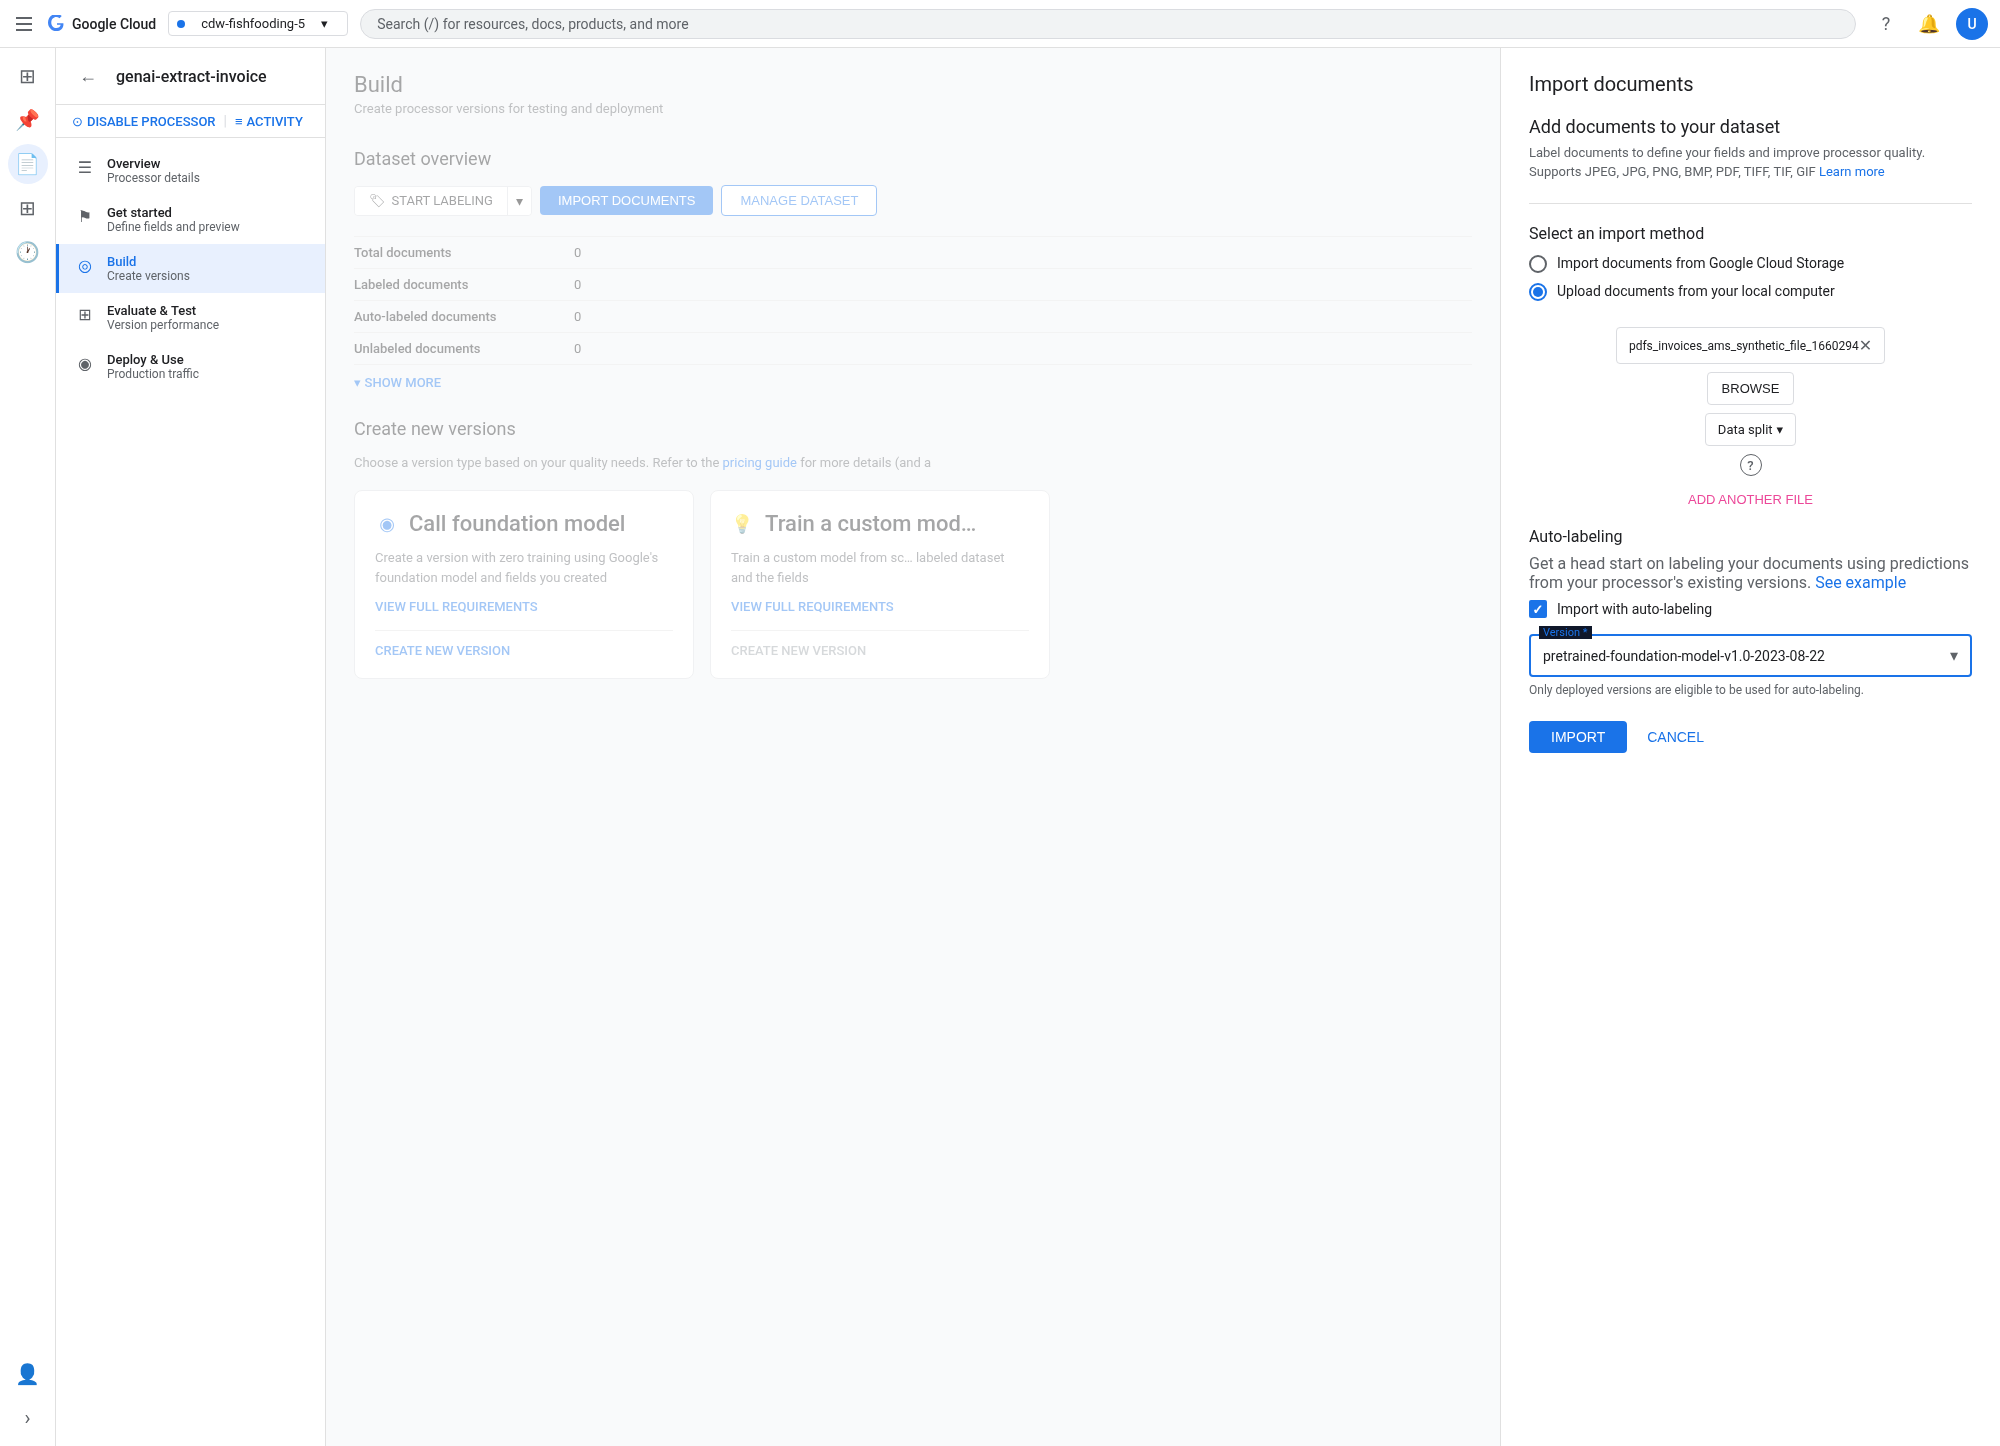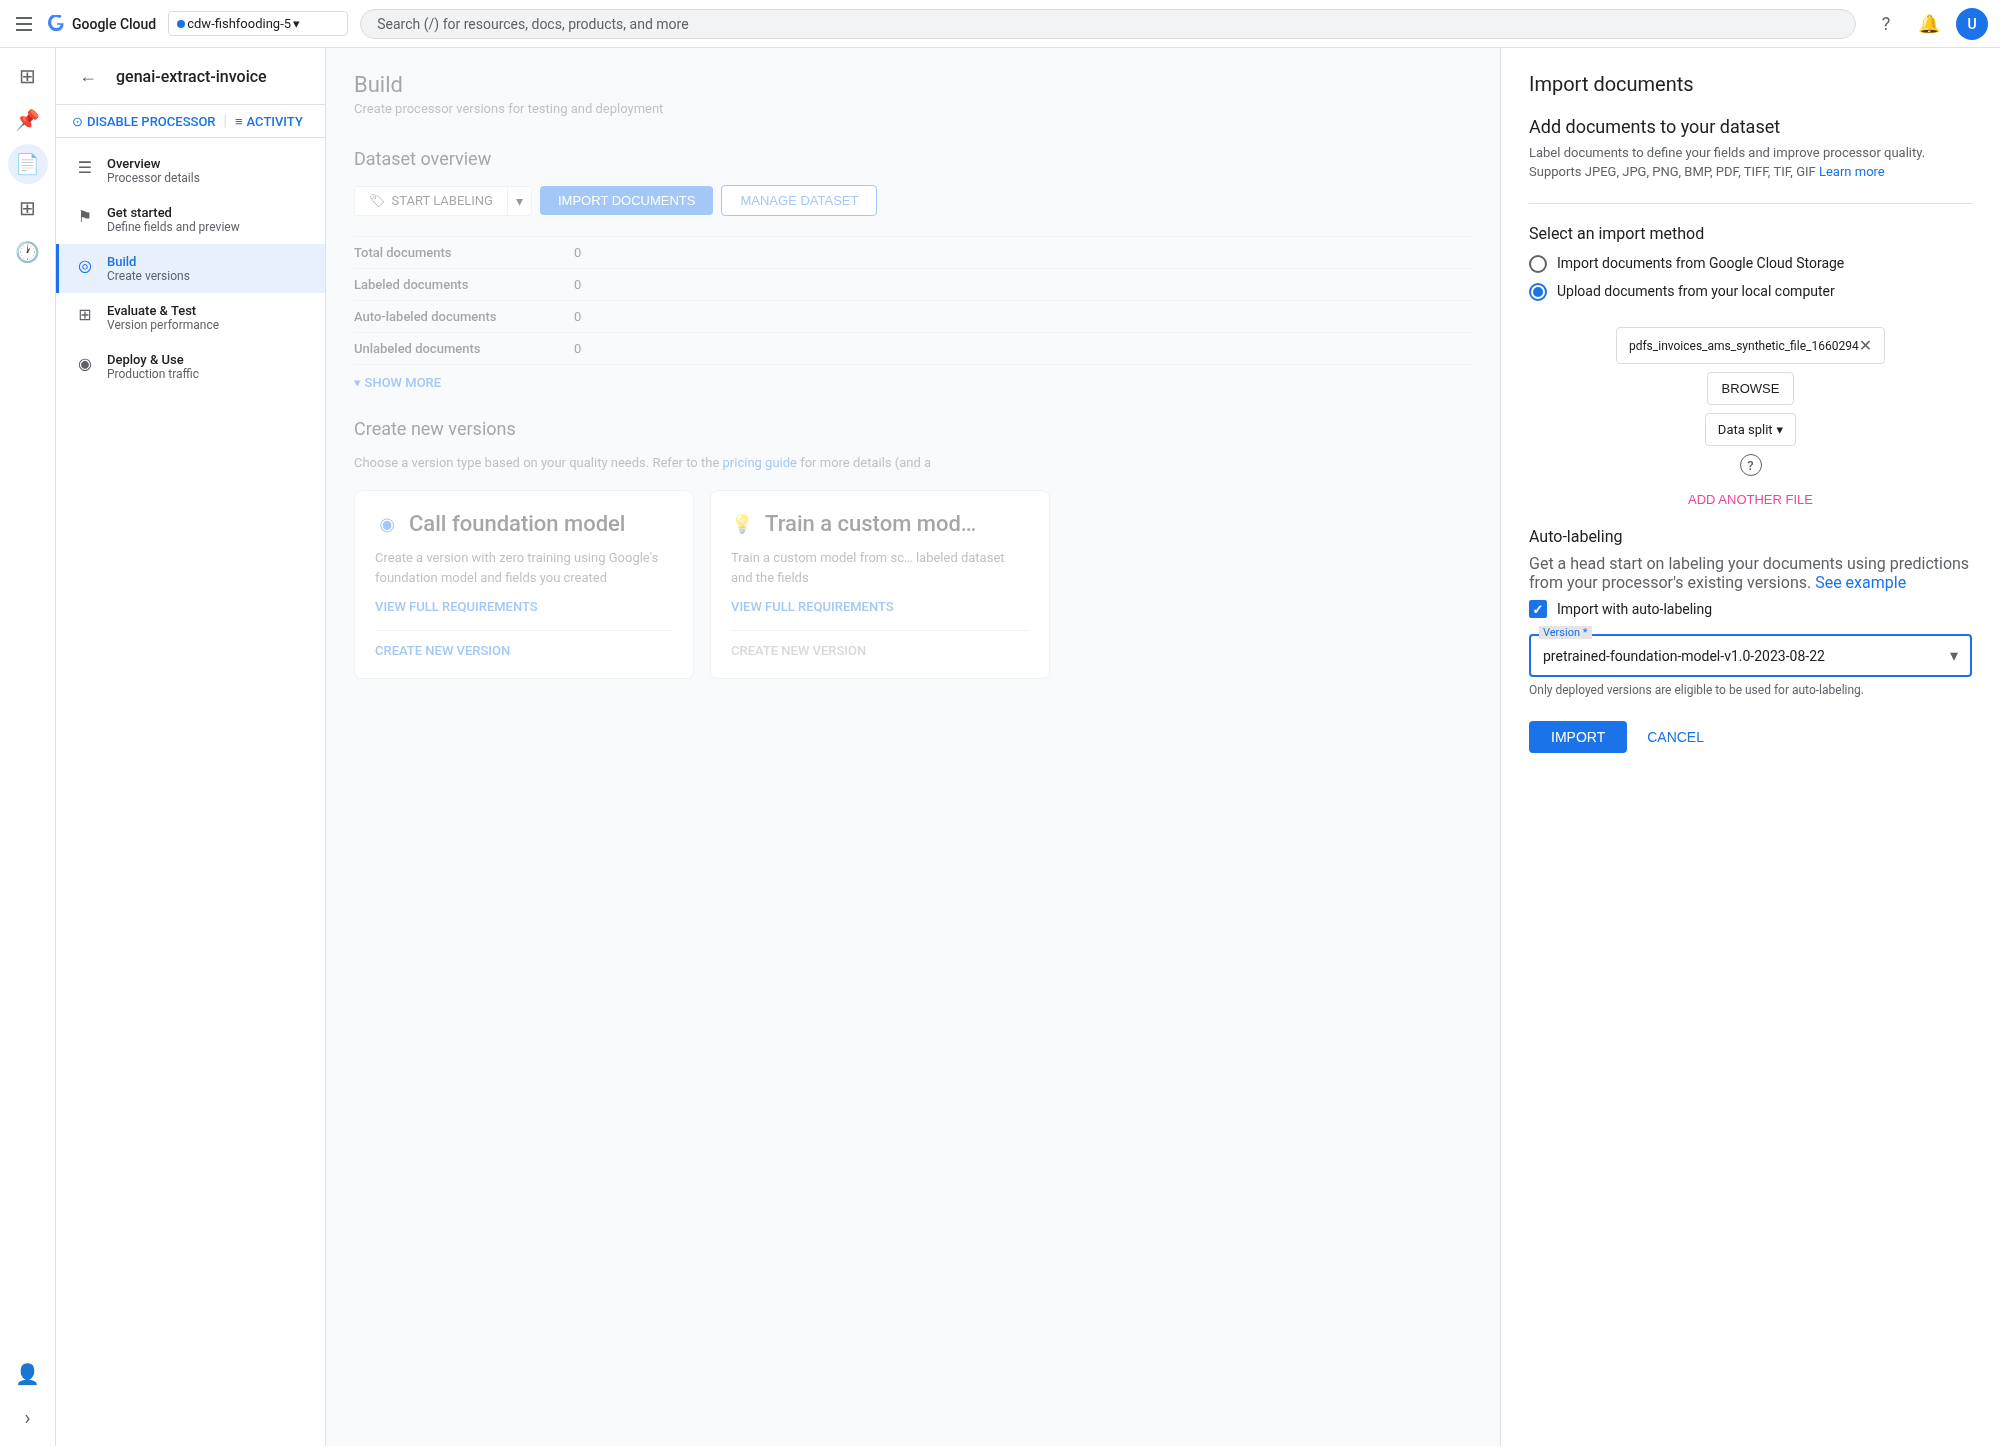--- a/index.html
+++ b/index.html
@@ -8,21 +8,21 @@
     
     .top-nav {
       display: flex; align-items: center; height: 48px; background: #fff;
       border-bottom: 1px solid #e0e0e0; padding: 0 12px; gap: 12px; flex-shrink: 0; z-index: 10;
     }
     .nav-menu-icon { width: 24px; height: 24px; cursor: pointer; display: flex; flex-direction: column; justify-content: center; gap: 4px; padding: 4px; }
     .nav-menu-icon span { display: block; width: 16px; height: 2px; background: #5f6368; }
     .google-cloud-logo { display: flex; align-items: center; gap: 6px; font-size: 14px; font-weight: 500; color: #202124; }
     .logo-g { width: 18px; height: 18px; }
     .project-selector {
-      display: flex; align-items: center; gap: 2px; border: 1px solid #dadce0; border-radius: 4px;
+      display: flex; align-items: center; gap: 16px; border: 1px solid #dadce0; border-radius: 4px;
       padding: 4px 8px; cursor: pointer; font-size: 13px; color: #202124; background: #fff; min-width: 180px;
     }
     .project-dot { width: 8px; height: 8px; background: #1a73e8; border-radius: 50%; }
     .search-bar {
       flex: 1; display: flex; align-items: center; border: 1px solid #dadce0; border-radius: 24px;
       padding: 6px 16px; background: #f1f3f4; font-size: 14px; color: #5f6368; cursor: text;
     }
     .nav-right { margin-left: auto; display: flex; align-items: center; gap: 8px; }
     .icon-btn { width: 36px; height: 36px; border-radius: 50%; display: flex; align-items: center; justify-content: center; cursor: pointer; color: #5f6368; font-size: 18px; }
     .avatar { width: 32px; height: 32px; border-radius: 50%; background: #1a73e8; color: #fff; display: flex; align-items: center; justify-content: center; font-size: 14px; font-weight: 500; cursor: pointer; }
@@ -135,21 +135,21 @@
     .auto-labeling-section { }
     .auto-labeling-title { font-size: 16px; font-weight: 400; color: #202124; margin-bottom: 8px; }
     .auto-labeling-desc { font-size: 16px; color: #5f6368; margin-bottom: 8px; }
     .auto-labeling-desc a { color: #1a73e8; text-decoration: none; }
     .checkbox-row { display: flex; align-items: center; gap: 10px; margin-bottom: 16px; }
     .checkbox-box { width: 18px; height: 18px; border-radius: 2px; background: #1a73e8; display: flex; align-items: center; justify-content: center; cursor: pointer; flex-shrink: 0; }
     .checkbox-check { color: #fff; font-size: 13px; font-weight: 700; }
     .checkbox-label { font-size: 14px; color: #202124; }
 
     .version-select-wrap { position: relative; margin-bottom: 6px; }
-    .version-select-label { position: absolute; top: -8px; left: 10px; background: #e5e5e5; padding: 0 4px; font-size: 11px; color: #1a73e8; z-index: 1; }
+    .version-select-label { position: absolute; top: -8px; left: 10px; background: #0f172a; padding: 0 4px; font-size: 11px; color: #1a73e8; z-index: 1; }
     .version-select-inner { display: flex; align-items: center; justify-content: space-between; width: 100%; border: 2px solid #1a73e8; border-radius: 4px; padding: 10px 12px; font-size: 14px; color: #202124; background: #fff; cursor: pointer; }
     .version-select-arrow { color: #5f6368; font-size: 16px; }
     .version-hint { font-size: 12px; color: #5f6368; margin-bottom: 24px; }
 
     .panel-actions { display: flex; align-items: center; gap: 12px; }
     .import-btn { background: #1a73e8; color: #fff; border: none; border-radius: 4px; padding: 8px 22px; font-size: 14px; font-weight: 500; cursor: pointer; }
     .cancel-btn { background: none; border: none; color: #1a73e8; font-size: 14px; font-weight: 500; cursor: pointer; padding: 8px; }
   </style>
 </head>
 <body>

